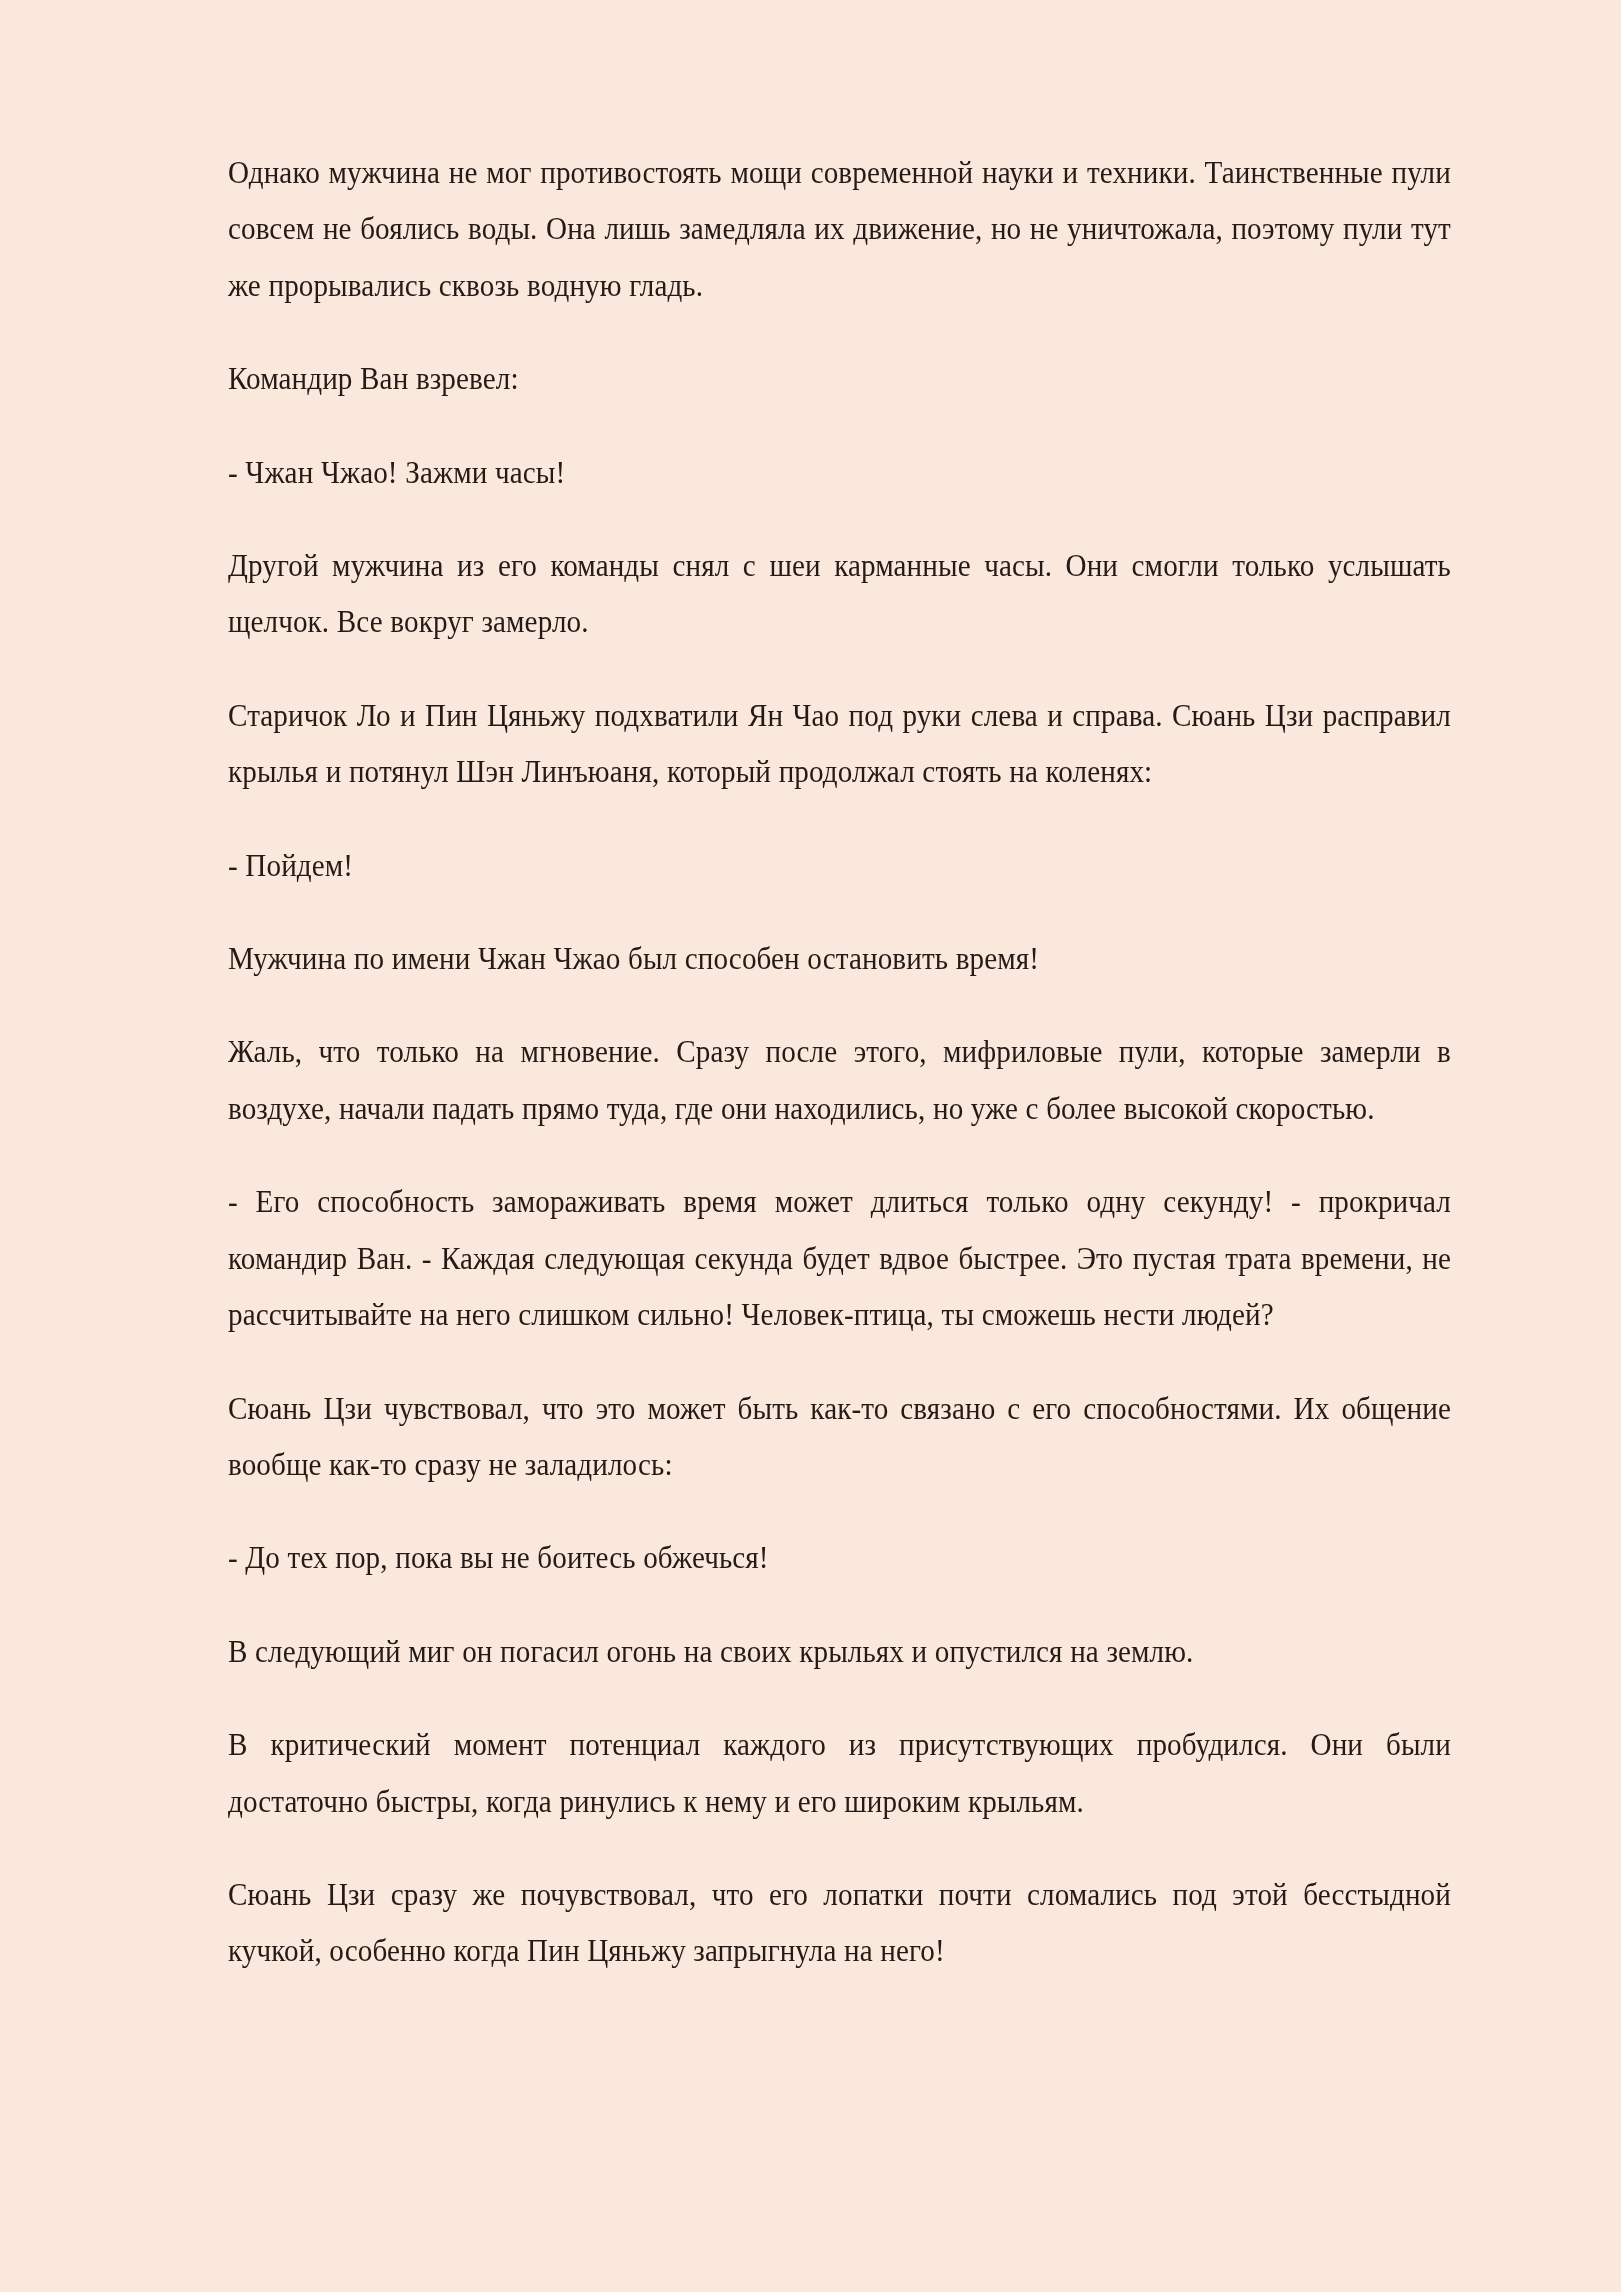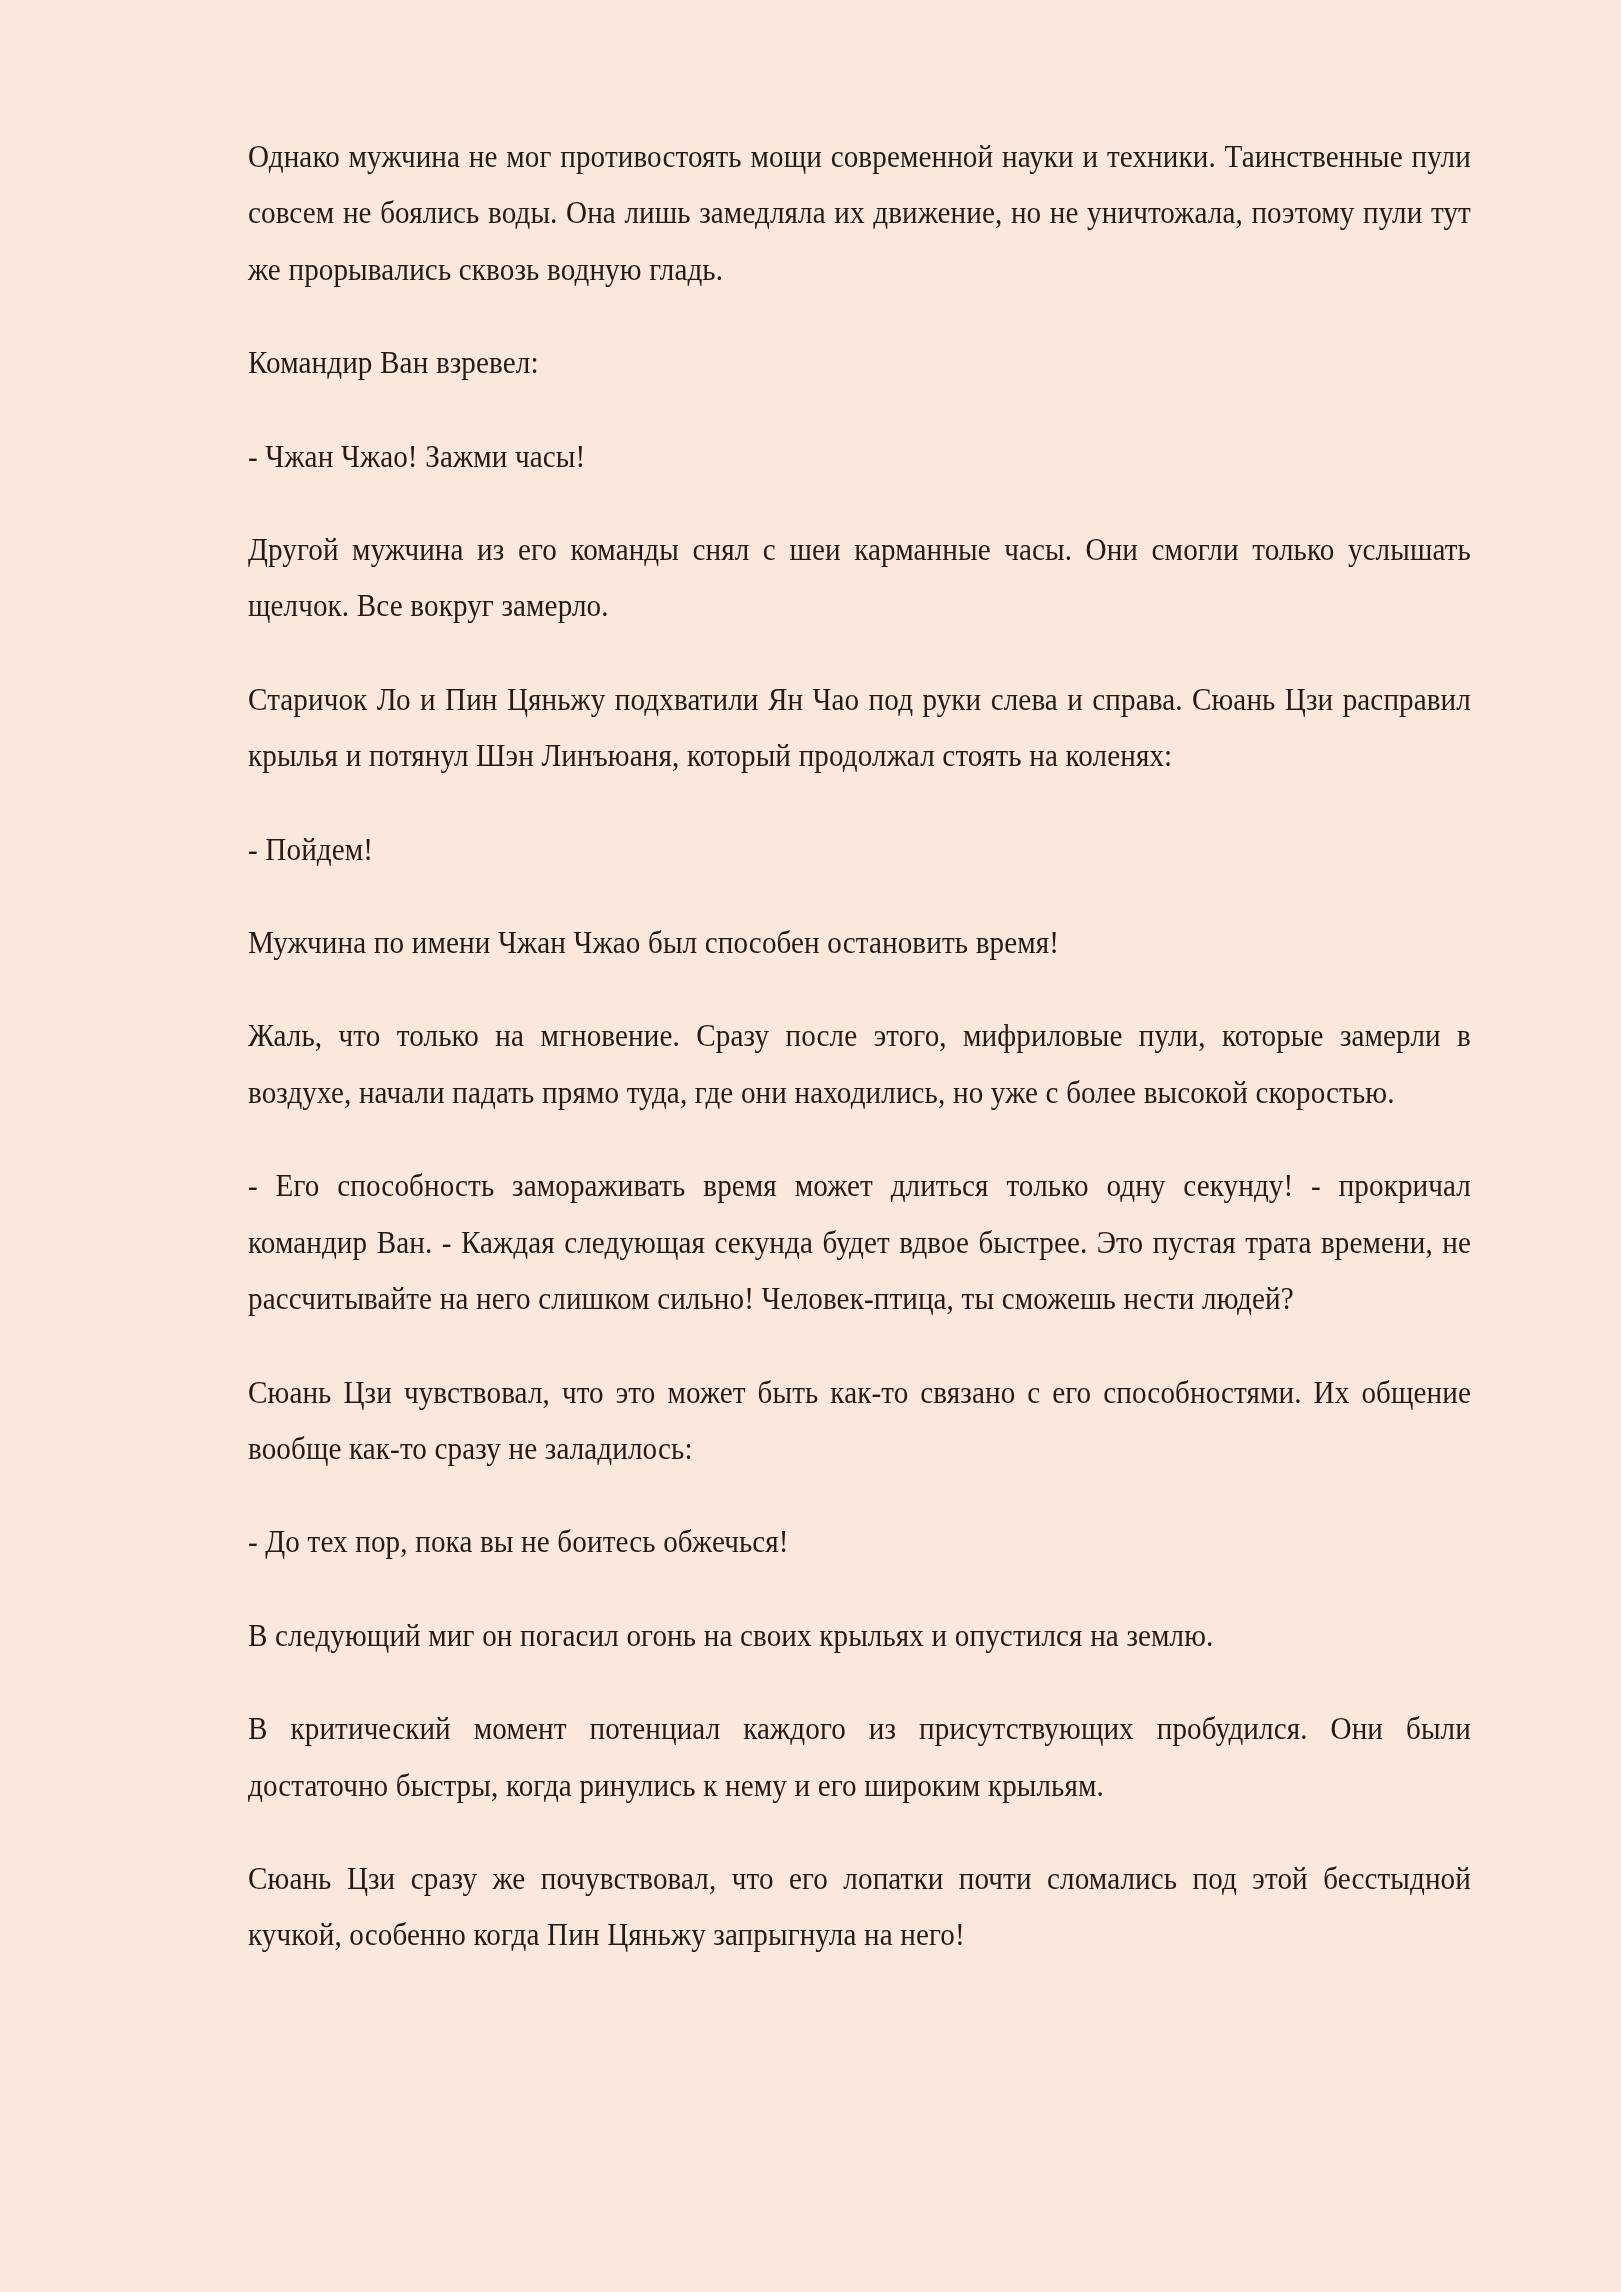--- a/index.html
+++ b/index.html
@@ -20,24 +20,23 @@
     position: relative;
     width: 1621px;
     height: 2293px;
     background: #fae8dc;
     box-sizing: border-box;
   }
 
   #content {
     position: absolute;
     left: 228px;
-    top: 129px;
+    top: 145px;
     width: 1301px;
     box-sizing: border-box;
-    margin-left: 20px;
   }
 
   .para {
     margin: 0 0 37px 0;
     font-size: 31px;
     line-height: 1.82;
     color: #241a16;
     text-align: justify;
     text-justify: inter-word;
     letter-spacing: 0.1px;

